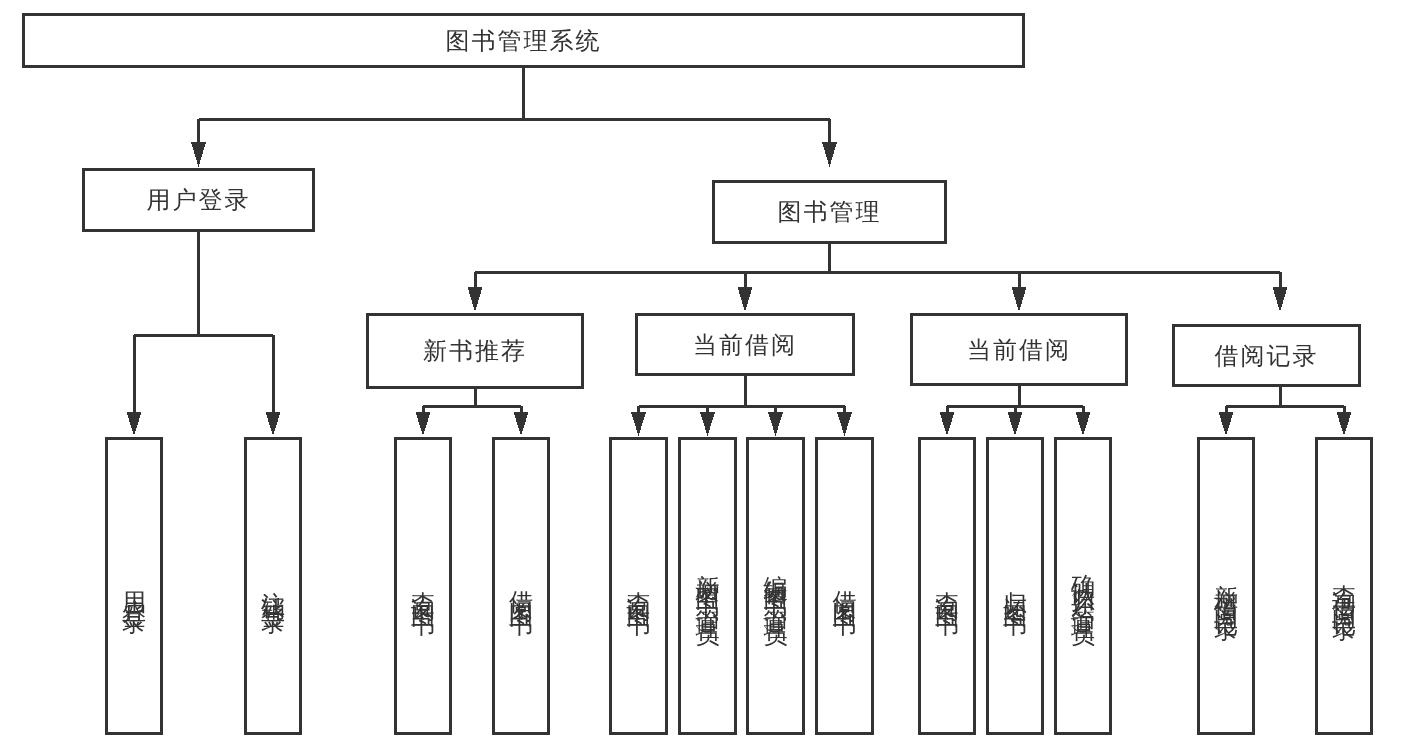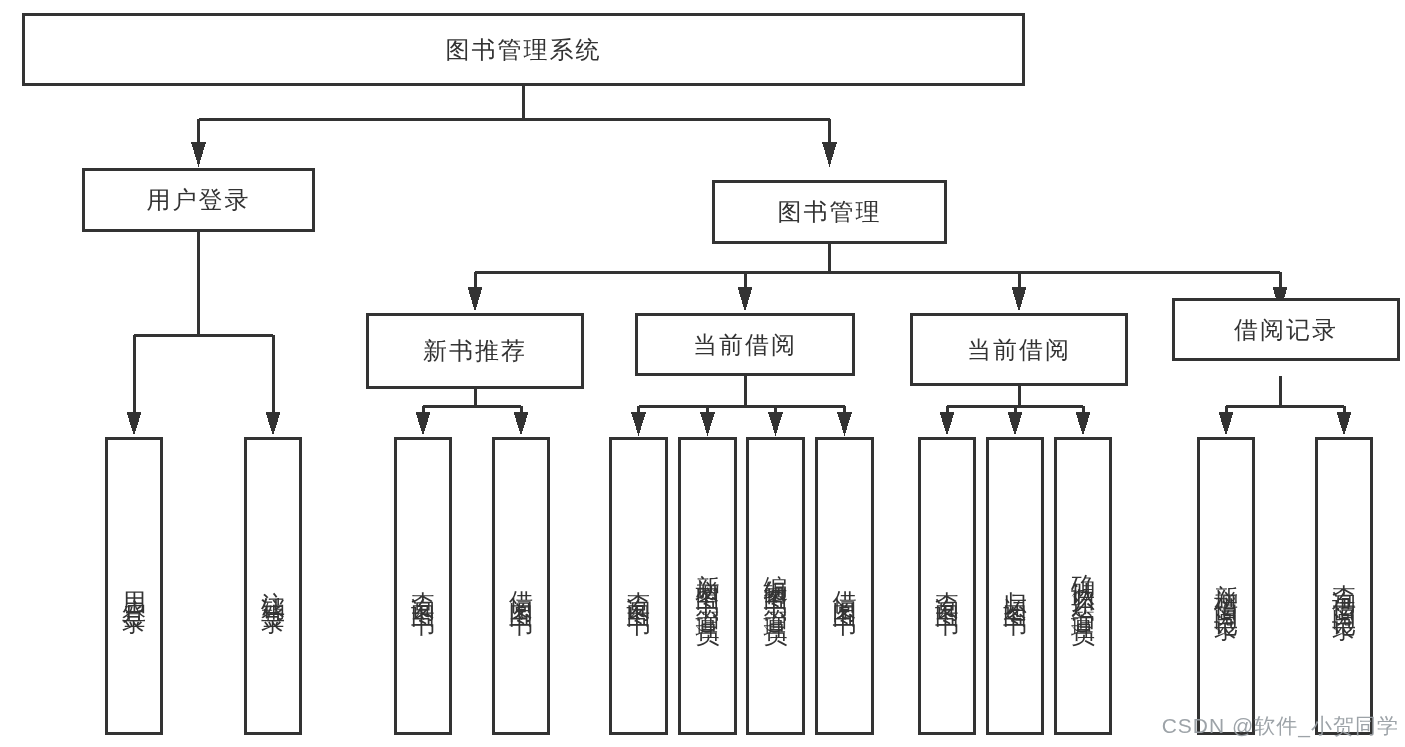--- a/index.html
+++ b/index.html
@@ -95,43 +95,42 @@
     <path d="M1019,376 V406 M947,406 H1083 M947,406 V413 M1015,406 V413 M1083,406 V413"></path>
     <polygon points="939.5,412 954.5,412 947,436"></polygon>
     <polygon points="1007.5,412 1022.5,412 1015,436"></polygon>
     <polygon points="1075.5,412 1090.5,412 1083,436"></polygon>
 
     <path d="M1280,376 V406 M1226,406 H1344 M1226,406 V413 M1344,406 V413"></path>
     <polygon points="1218.5,412 1233.5,412 1226,436"></polygon>
     <polygon points="1336.5,412 1351.5,412 1344,436"></polygon>
   </svg>
 
-  <div class="box h" style="left:22px;top:13px;width:1003px;height:73px">图书管理系统</div>
+  <div class="box h" style="left:22px;top:13px;width:1003px;height:55px">图书管理系统</div>
 
   <div class="box h" style="left:82px;top:168px;width:233px;height:64px">用户登录</div>
   <div class="box h" style="left:712px;top:180px;width:235px;height:64px">图书管理</div>
 
   <div class="box h" style="left:366px;top:313px;width:218px;height:76px">新书推荐</div>
   <div class="box h" style="left:635px;top:313px;width:220px;height:63px">当前借阅</div>
   <div class="box h" style="left:910px;top:313px;width:218px;height:73px">当前借阅</div>
-  <div class="box h" style="left:1172px;top:298px;width:228px;height:63px">借阅记录</div>
+  <div class="box h" style="left:1172px;top:324px;width:189px;height:63px">借阅记录</div>
 
   <div class="box v" style="left:105px;top:437px;width:58px;height:298px">用户登录</div>
   <div class="box v" style="left:244px;top:437px;width:58px;height:298px">注销登录</div>
 
   <div class="box v" style="left:394px;top:437px;width:58px;height:298px">查询图书</div>
   <div class="box v" style="left:492px;top:437px;width:58px;height:298px">借阅图书</div>
 
   <div class="box v" style="left:609px;top:437px;width:59px;height:298px">查询图书</div>
   <div class="box v" style="left:678px;top:437px;width:59px;height:298px">新增图书（管理员）</div>
   <div class="box v" style="left:746px;top:437px;width:59px;height:298px">编辑图书（管理员）</div>
   <div class="box v" style="left:815px;top:437px;width:59px;height:298px">借阅图书</div>
 
   <div class="box v" style="left:918px;top:437px;width:58px;height:298px">查询图书</div>
   <div class="box v" style="left:986px;top:437px;width:58px;height:298px">归还图书</div>
   <div class="box v" style="left:1054px;top:437px;width:58px;height:298px">确认归还（管理员）</div>
 
   <div class="box v" style="left:1197px;top:437px;width:58px;height:298px">新增借阅记录</div>
   <div class="box v" style="left:1315px;top:437px;width:58px;height:298px">查询借阅记录</div>
 
-  <div class="wm">CSDN @软件_小贺同学</div>
 
 </div>
 
 </body></html>

